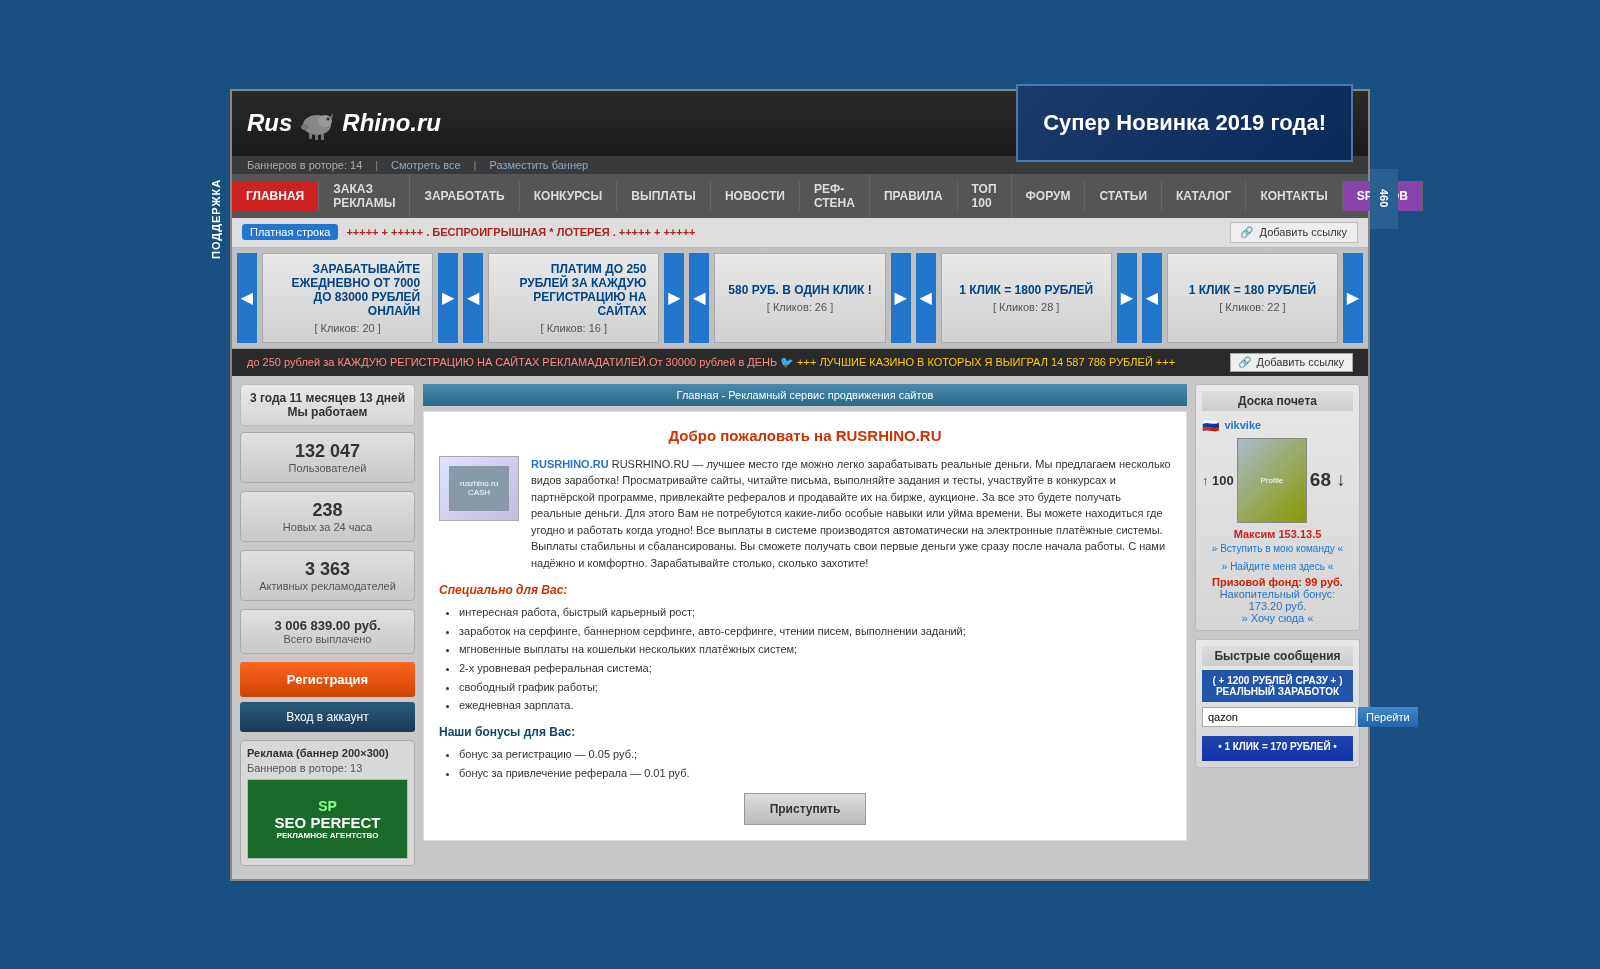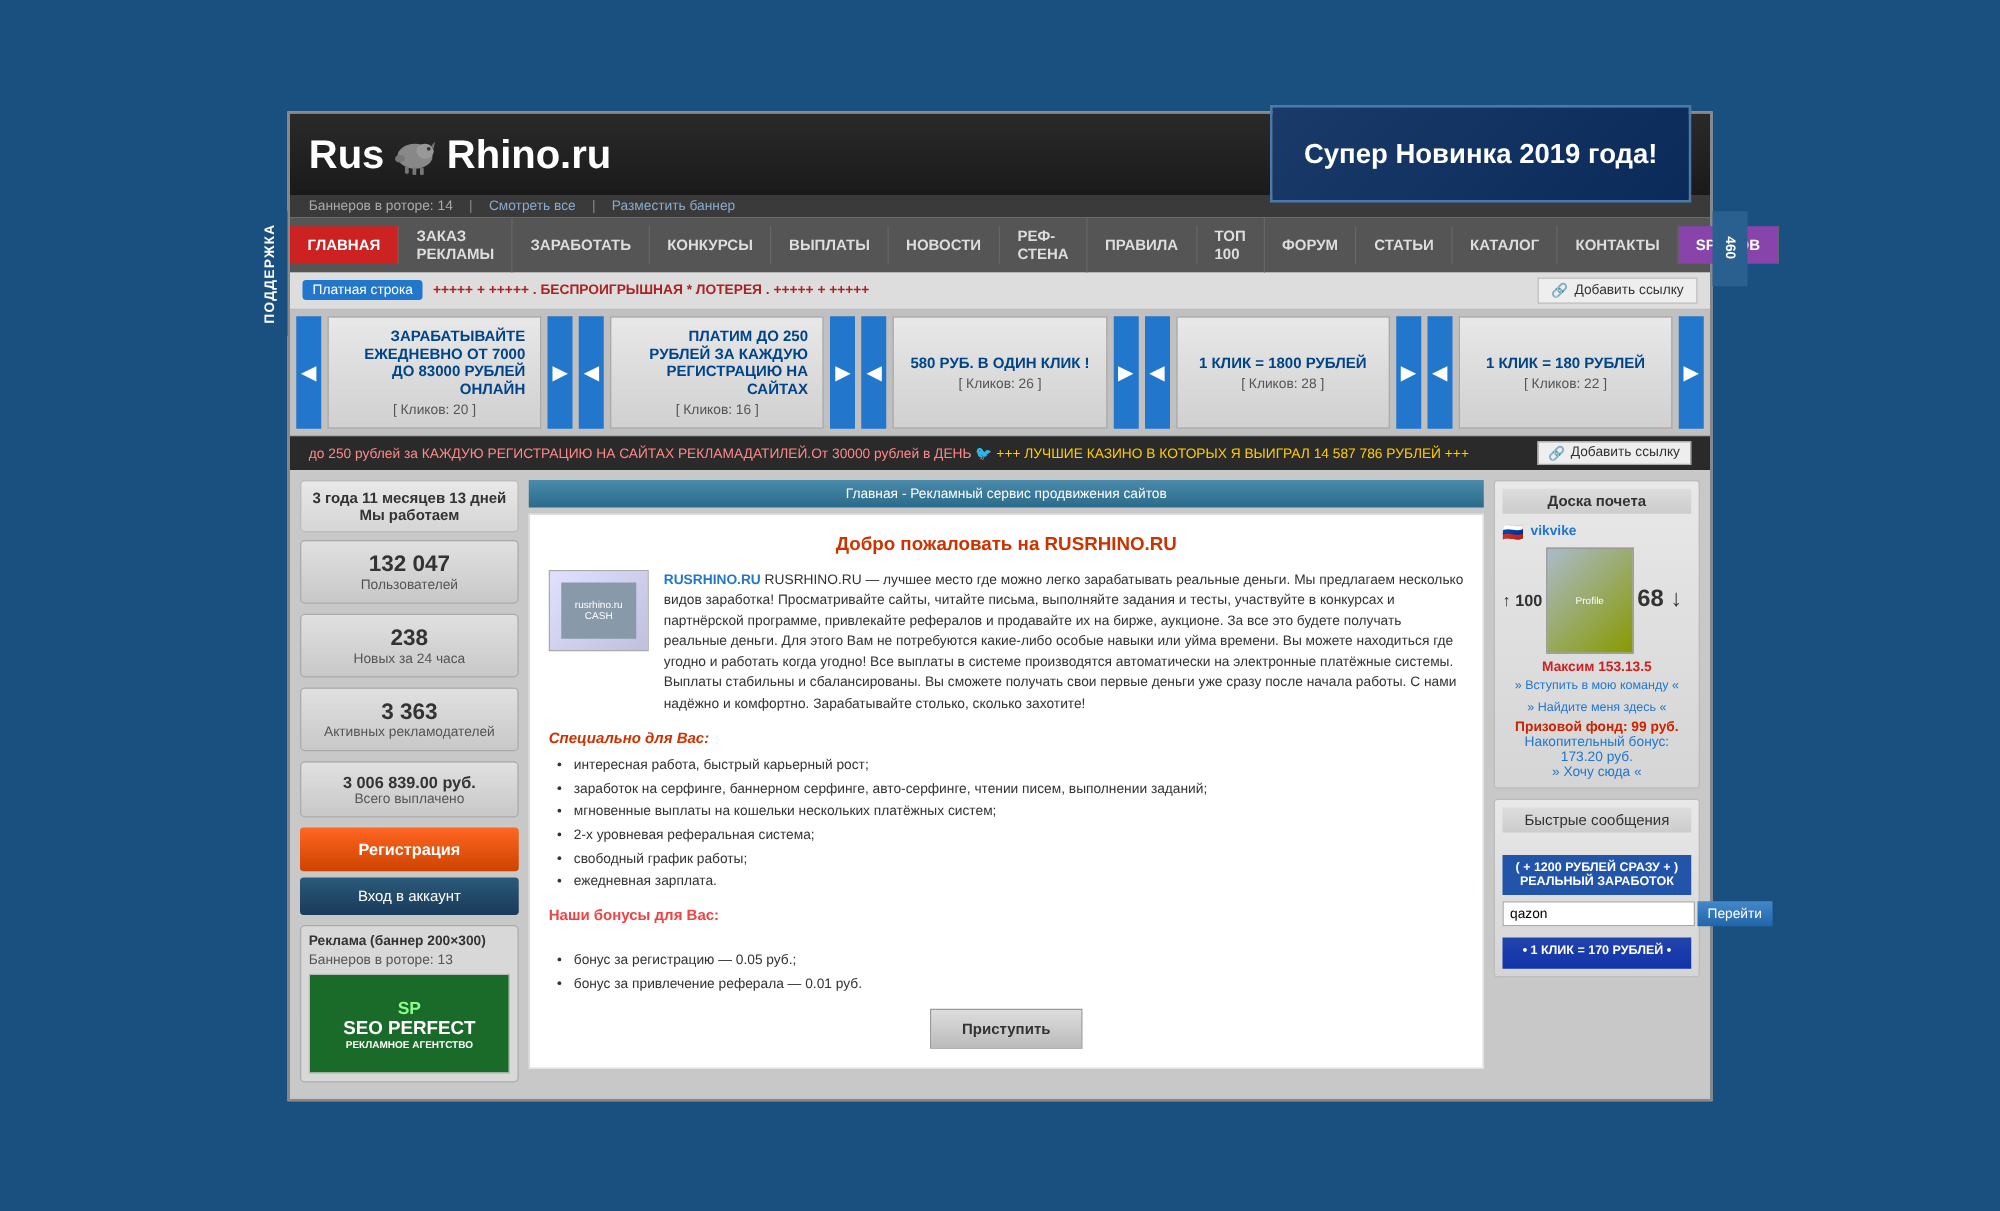--- a/index.html
+++ b/index.html
@@ -70,22 +70,23 @@
       justify-content: space-between;
       height: 65px;
     }
     .logo {
       display: flex;
       align-items: center;
       gap: 5px;
     }
     .logo-text {
       color: white;
-      font-size: 32px;
-      font-weight: bold;
+      font-size: 24px;
+      font-weight: bold;
+      font-style: italic;
     }
     .logo-rhino {
       width: 40px;
       height: 40px;
     }
     .banner-area {
       display: flex;
       align-items: center;
       gap: 10px;
     }
@@ -428,24 +429,24 @@
       font-style: italic;
       margin-bottom: 6px;
     }
     .special-section ul {
       padding-left: 20px;
       font-size: 11px;
       color: #333;
       line-height: 1.7;
     }
     .bonus-section h3 {
-      color: #ef4444;
-      font-size: 12px;
-      font-weight: bold;
-      margin-bottom: 20px;
+      color: #0c4a6e;
+      font-size: 12px;
+      font-weight: bold;
+      margin-bottom: 6px;
     }
     .bonus-section ul {
       padding-left: 20px;
       font-size: 11px;
       color: #333;
       line-height: 1.7;
     }
     .start-btn {
       background: linear-gradient(180deg, #dddddd, #bbbbbb);
       border: 1px solid #999;
@@ -553,23 +554,23 @@
     
     .quick-msg {
       background: linear-gradient(180deg, #e8e8e8, #d5d5d5);
       border: 1px solid #bbb;
       border-radius: 3px;
       padding: 6px;
     }
     .quick-msg-title {
       text-align: center;
       font-size: 12px;
-      font-weight: normal;
-      color: #333;
-      margin-bottom: 18px;
+      font-weight: bold;
+      color: #333;
+      margin-bottom: 4px;
       background: linear-gradient(180deg, #ddd, #ccc);
       padding: 3px;
     }
     .promo-msg {
       background: #2255aa;
       color: white;
       padding: 5px 8px;
       font-size: 10px;
       font-weight: bold;
       text-align: center;

